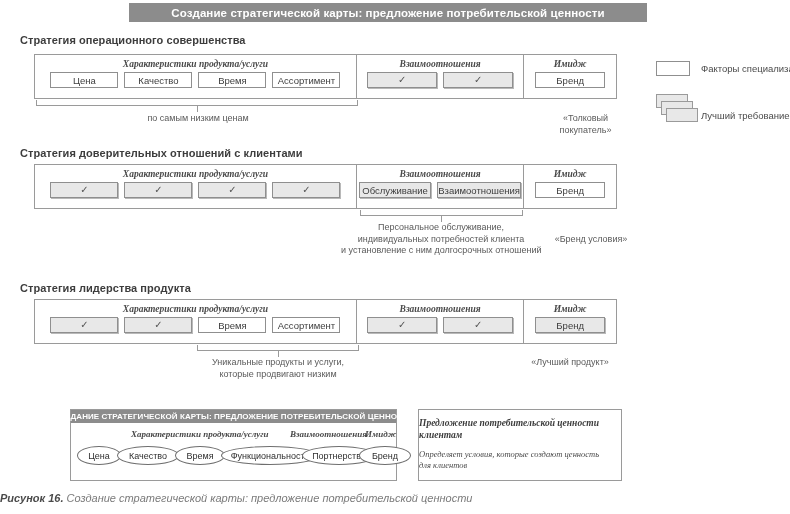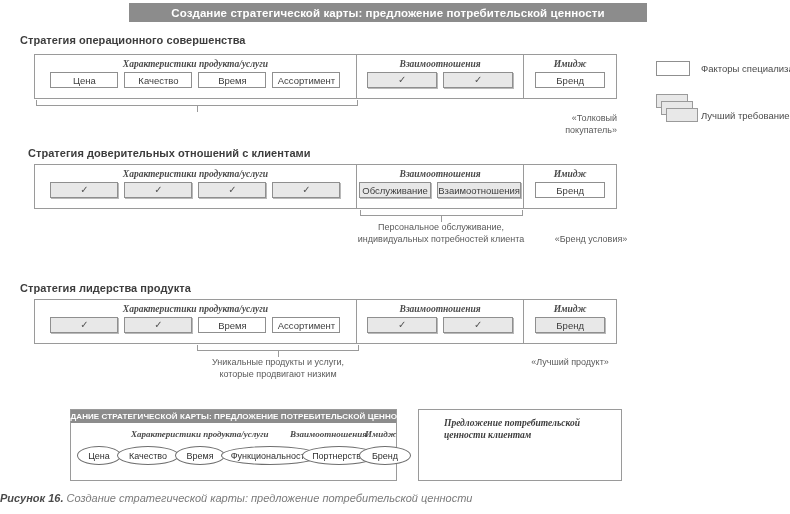--- a/index.html
+++ b/index.html
@@ -121,21 +121,21 @@
     border:1px solid #6e6e6e;border-radius:50%;
     background:#fff;box-sizing:border-box;
     display:flex;align-items:center;justify-content:center;
     font-size:9px;color:#2f2f2f;white-space:nowrap;
   }
 
   
   #value-panel{
     left:418px;top:409px;width:204px;height:72px;
     border:1px solid #9a9a9a;background:#fff;box-sizing:border-box;
-    padding:7px 9px 0 25px;
+    padding:7px 9px 0 0;
   }
   #value-title{
     font-size:9.5px;font-weight:bold;font-style:italic;color:#3d3d3d;
     line-height:12px;font-family:"Liberation Serif", serif;
   }
   #value-body{
     margin-top:8px;
     font-size:8.5px;font-style:italic;color:#4a4a4a;line-height:11px;
     font-family:"Liberation Serif", serif;
   }
@@ -212,27 +212,28 @@
       <div class="cell" style="width:70px;">
           <span>Бренд</span>
         </div>
     </div>
   </div>
 </div>
 
 <div class="abs bracket" style="left:36px;top:100px;width:322px;"></div>
 <div class="abs bracket-stem" style="left:197px;top:106px;height:6px;"></div>
 <div class="abs callout" style="left:37px;top:113px;width:322px;">
-</div>
-<div class="abs quote" style="left:524px;top:113px;width:93px;text-align:right;">
+  <div>по самым низким ценам</div>
+</div>
+<div class="abs quote" style="left:539px;top:113px;width:93px;">
   <div>«Толковый</div>
   <div>покупатель»</div>
 </div>
 
-<div class="abs sec-head" style="left:28px;top:147px;">Стратегия доверительных отношений с клиентами</div>
+<div class="abs sec-head" style="left:20px;top:147px;">Стратегия доверительных отношений с клиентами</div>
 
 <div class="abs panel" style="left:34px;top:164px;width:583px;">
 
   <div class="col" style="width:322px;">
     <div class="col-title">Характеристики продукта/услуги</div>
     <div class="cells">
       <div class="cell generic" style="width:68px;">
           <span class="tick">✓</span>
         </div>
       <div class="cell generic" style="width:68px;">
@@ -267,20 +268,21 @@
         </div>
     </div>
   </div>
 </div>
 
 <div class="abs bracket" style="left:360px;top:210px;width:163px;"></div>
 <div class="abs bracket-stem" style="left:441px;top:216px;height:6px;"></div>
 <div class="abs callout" style="left:341px;top:222px;width:200px;">
   <div>Персональное обслуживание,</div>
   <div>индивидуальных потребностей клиента</div>
+  <div>и установление с ним долгосрочных отношений</div>
 </div>
 <div class="abs quote" style="left:543px;top:234px;width:96px;">
   <div>«Бренд условия»</div>
 </div>
 
 <div class="abs sec-head" style="left:20px;top:282px;">Стратегия лидерства продукта</div>
 
 <div class="abs panel" style="left:34px;top:299px;width:583px;">
 
   <div class="col" style="width:322px;">
@@ -355,18 +357,19 @@
   <div class="pill" style="left:231px;top:36px;width:74px;">
       <span>Портнерство</span>
     </div>
   <div class="pill" style="left:288px;top:36px;width:52px;">
       <span>Бренд</span>
     </div>
 </div>
 
 <div class="abs" id="value-panel">
   <div id="value-title">Предложение потребительской ценности клиентам</div>
+  <div id="value-body">Определяет условия, которые создают ценность для клиентов</div>
 </div>
 
 <div class="abs" id="caption">
   <b>Рисунок 16.</b>
   <i>Создание стратегической карты: предложение потребительской ценности</i>
 </div>
 
 </body></html>

